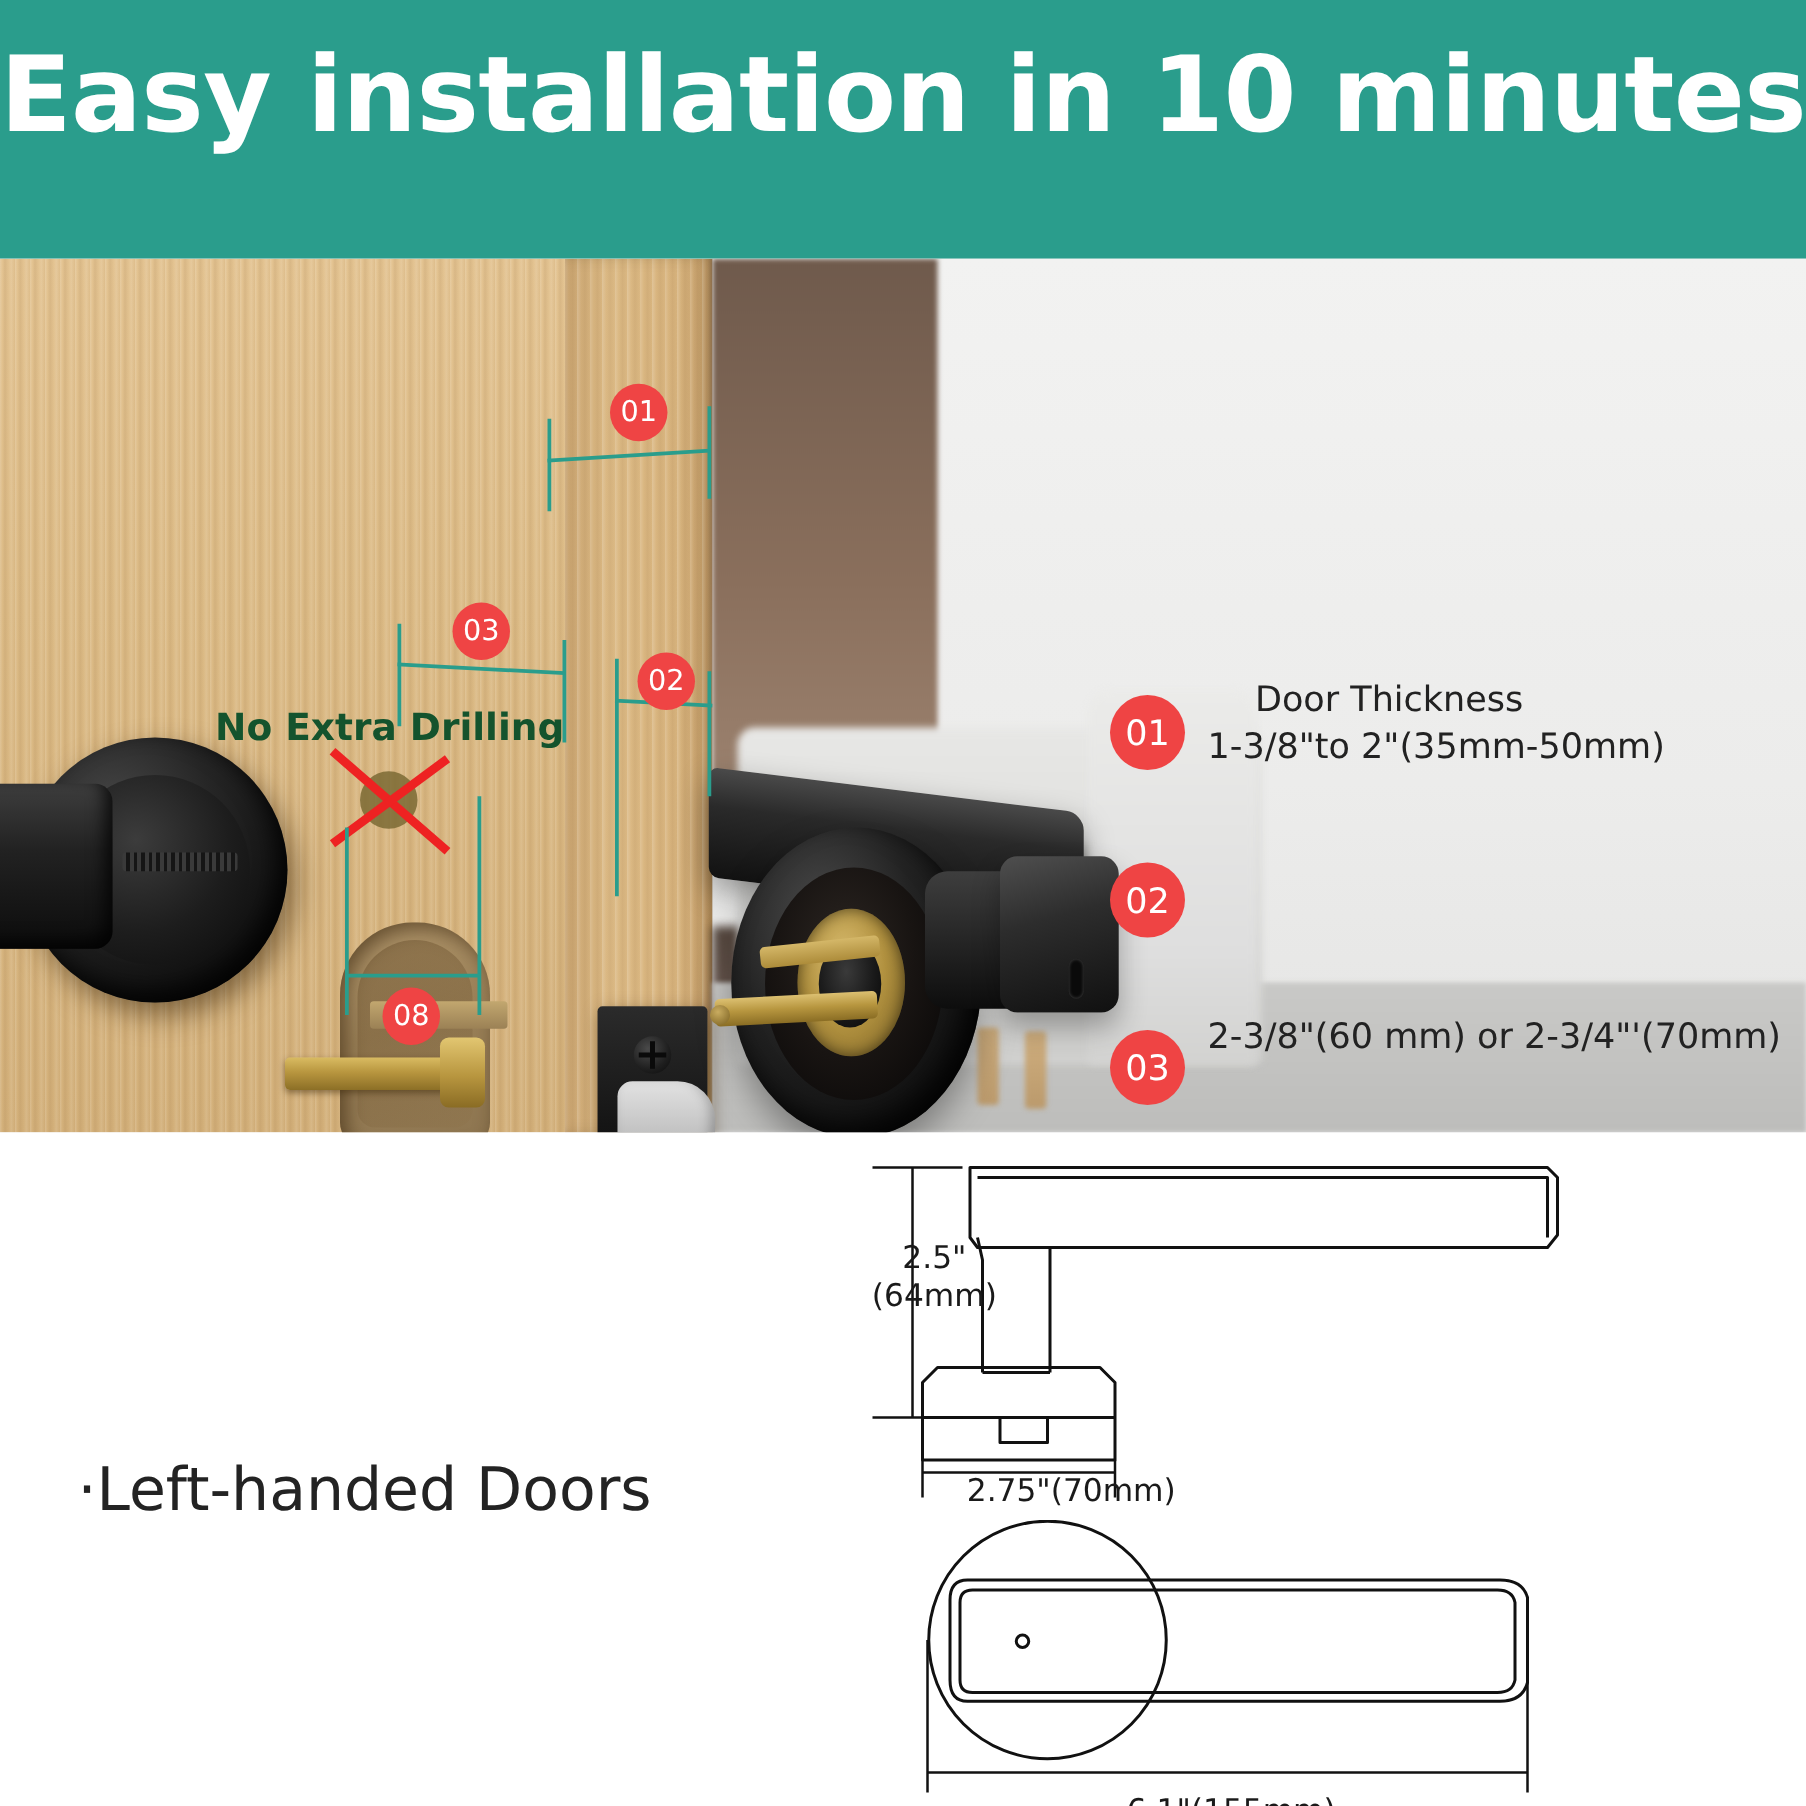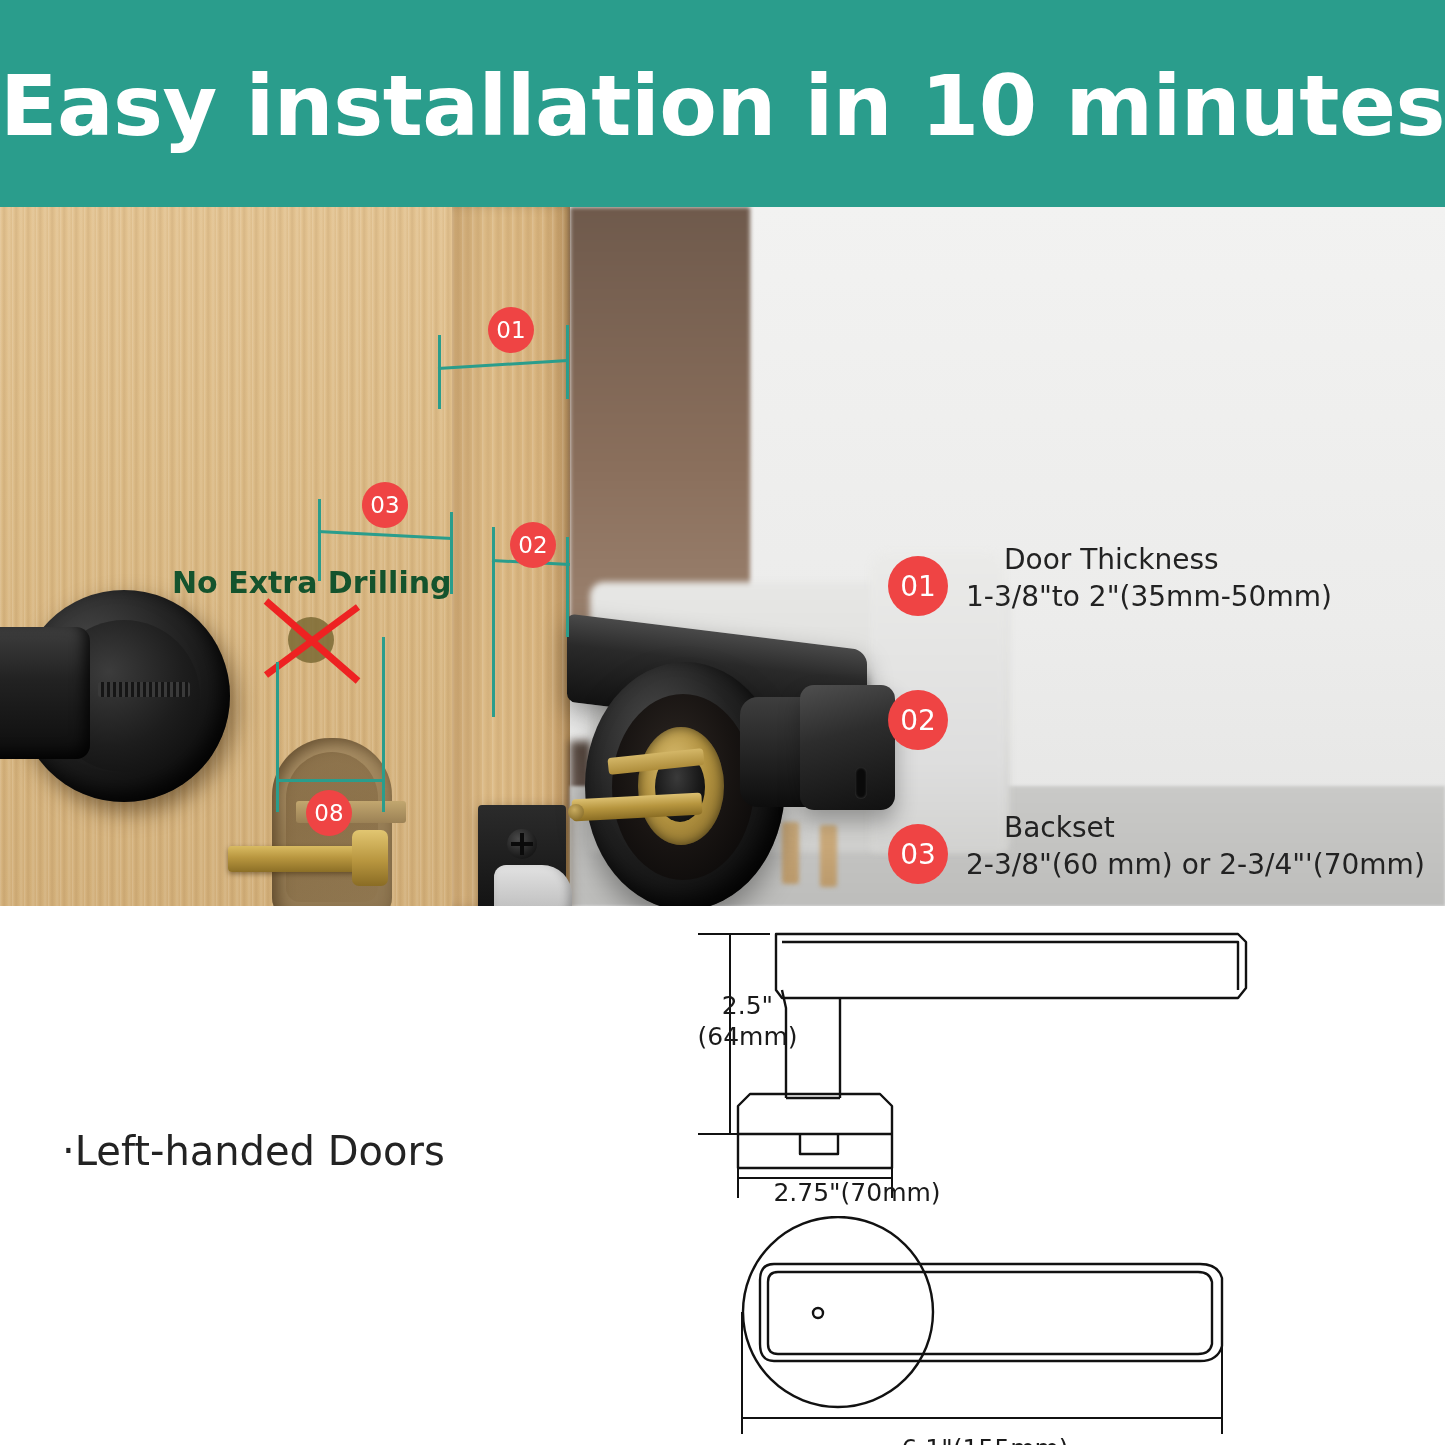--- a/index.html
+++ b/index.html
@@ -11,21 +11,21 @@
     background:#ffffff;
     overflow:hidden;
   }
 
   
   .banner{
     position:absolute;left:0;top:0;width:1445px;height:207px;
     background:#2a9d8c;
   }
   .banner-title{
-    position:absolute;left:0;top:60px;width:1445px;
+    position:absolute;left:0;top:30px;width:1445px;
     text-align:center;
     color:#ffffff;
     font-size:84px;
     font-weight:bold;
     letter-spacing:-0.5px;
     line-height:1.1;
     font-family:"DejaVu Sans","Liberation Sans",sans-serif;
   }
 
   
@@ -285,23 +285,24 @@
     position:absolute;left:0;top:906px;width:1445px;height:539px;background:#fff;
   }
   .rev-title{
     position:absolute;left:58px;top:115px;
     font-size:62px;color:#2a9184;
     font-family:"DejaVu Sans","Liberation Sans",sans-serif;
     white-space:nowrap;
   }
   .rev-li{
     position:absolute;left:62px;
-    font-size:40px;color:#232323;
+    font-size:48px;color:#232323;
     font-family:"DejaVu Sans","Liberation Sans",sans-serif;
     white-space:nowrap;
+    margin-top:36px;
   }
   .rev-li.one{top:222px;}
   .rev-li.two{top:278px;}
 
   .drawing{position:absolute;left:690px;top:0;width:640px;height:539px;}
   .dim-label{
     position:absolute;
     font-size:25px;color:#1a1a1a;
     font-family:"DejaVu Sans","Liberation Sans",sans-serif;
     white-space:nowrap;text-align:center;line-height:1.22;
@@ -398,21 +399,20 @@
         </div>
       </div>
 
       <div class="spec-row">
         <div class="badge spec-badge">02</div>
       </div>
 
       <div class="spec-row">
         <div class="badge spec-badge">03</div>
         <div class="spec-text">
-          <div class="spec-title">Backset</div>
           <div class="spec-value">2-3/8"(60 mm) or 2-3/4"'(70mm)</div>
         </div>
       </div>
 
     </div>
   </div>
 
   <div class="bottom">
 
     <div class="rev-li one">·Left-handed Doors</div>

